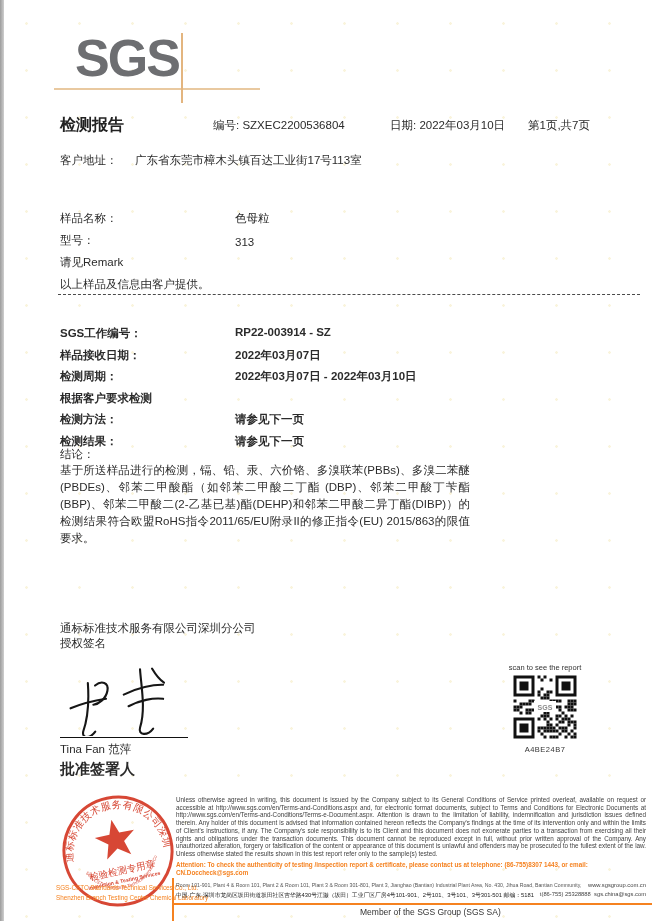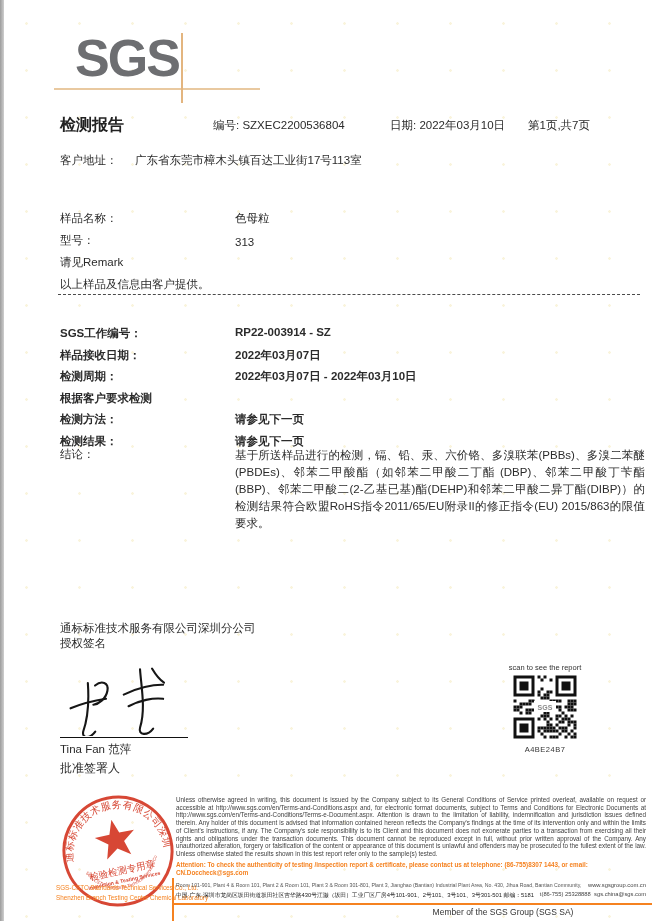--- a/index.html
+++ b/index.html
@@ -37,49 +37,49 @@
   .sample-block .row { margin-bottom:7px;align-items:flex-end; }
   .sample-block .lbl { width:175px; }
   .sample-note { position:absolute; left:60px; top:277px; font-size:11.5px; }
 
   .dash-sep { position:absolute; left:58px; top:294px; width:582px; border-top:1.5px dashed #4a4a4a; }
 
   .job-block { position:absolute; left:60px; top:326px; width:585px; }
   .job-block .row { margin-bottom:6.5px;font-weight:bold; }
   .job-block .lbl { width:175px; }
 
-  .concl-block { position:absolute; left:60px; top:447px; width:585px; display:flex; font-size:11.5px; }
+  .concl-block { position:absolute; left:60px; top:447px; width:585px; display:flex; font-size:11.5px;flex-direction:column; }
   .concl-block .lbl { width:175px; }
   .concl-block .val { width:410px; line-height:17px; text-align:justify; }
 
   .sig-company { position:absolute; left:60px; top:621px; font-size:11.5px; line-height:15px; }
   .signature   { position:absolute; left:62px; top:658px; }
   .sig-line    { position:absolute; left:60px; top:737px; width:128px; border-top:1.5px solid #111; }
   .sig-name    { position:absolute; left:60px; top:742px; font-size:11.5px; }
-  .sig-role    { position:absolute; left:60px; top:760px; font-size:12px; }
+  .sig-role    { position:absolute; left:60px; top:760px; font-size:15px;font-weight:bold; }
 
   .qr-block { position:absolute; left:495px; top:663px; width:100px; text-align:center; }
   .qr-top   { font-size:7.5px; color:#333; margin-bottom:2px; }
   .qr-box   { display:inline-block; }
   .qr-code  { font-size:7.5px; color:#333; margin-top:1px; letter-spacing:0.5px; }
 
   
   .stamp { position:absolute; left:59px; top:792px; opacity:0.93; }
   .stamp-company-en { position:absolute; left:56px; top:883px; font-size:6.3px; line-height:10px; color:#f58220; white-space:nowrap; }
 
   .disclaimer { position:absolute; left:176px; top:796px; width:470px; font-size:6.3px; line-height:7.7px; color:#3e3e3e; text-align:justify; }
   .attention  { position:absolute; left:176px; top:861px; width:470px; font-size:6.3px; line-height:7.7px; color:#f58220; font-weight:bold; }
   .addr-block { position:absolute; left:176px; top:882px; width:470px; }
   .addr-row   { display:flex; justify-content:space-between; white-space:nowrap; overflow:hidden; margin-bottom:3px; }
   .addr-left  { font-size:5.2px; color:#555; overflow:hidden; }
   .addr-left.cn { font-size:5.8px; color:#222; }
   .addr-right { font-size:5.8px; color:#444; padding-left:6px; }
   .foot-vline { position:absolute; left:172px; top:878px; width:2px; height:43px; background:#f58220; }
   .foot-hline { position:absolute; left:172px; top:903px; width:480px; height:2px; background:#f58220; }
-  .member     { position:absolute; left:360px; top:907px; width:286px; text-align:center; font-size:8.5px; color:#333; }
+  .member     { position:absolute; left:360px; top:907px; width:286px; text-align:left; font-size:8.5px; color:#333; }
 </style>
 </head>
 <body>
 
 <div class="page">
   <div class="scan-edge"></div>
 
   <div class="logo-wrap">
     <div class="logo-hline"></div>
     <div class="logo-vline"></div>

